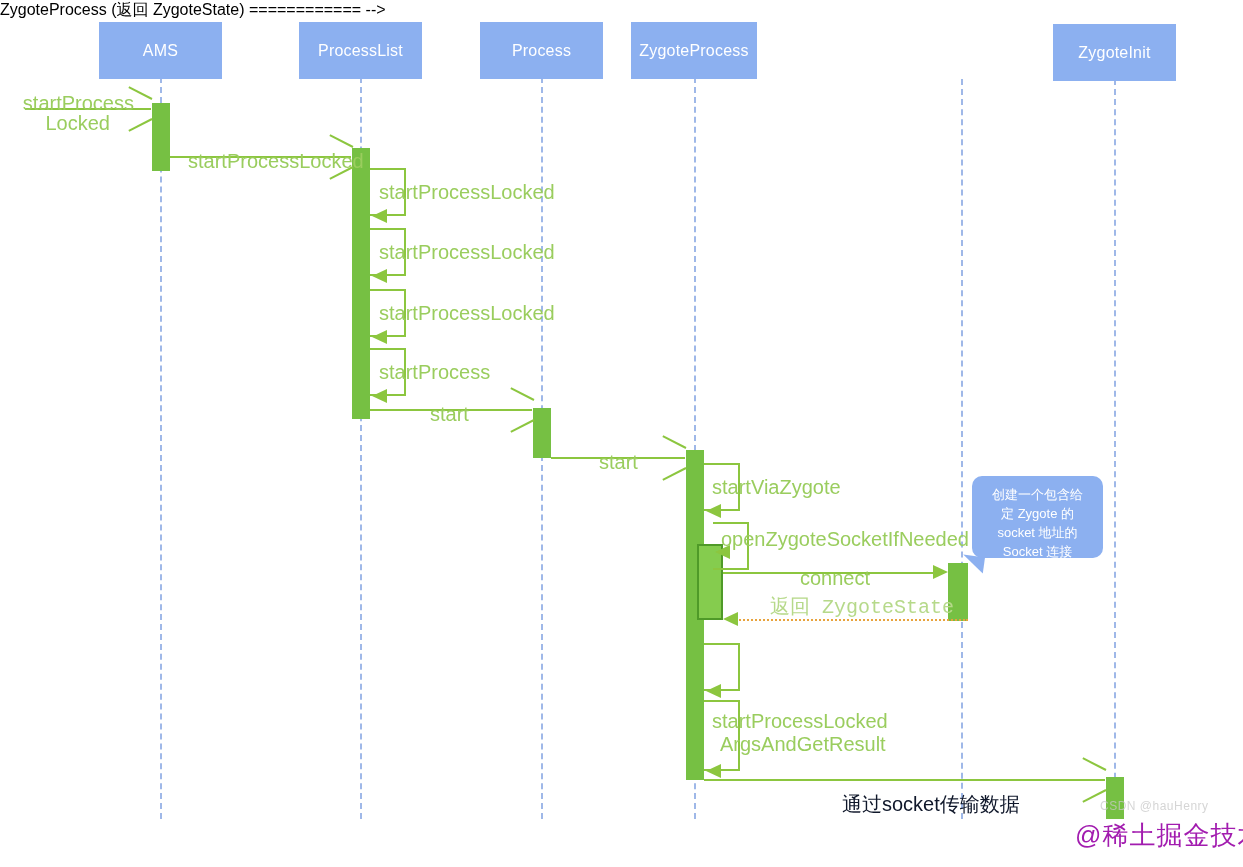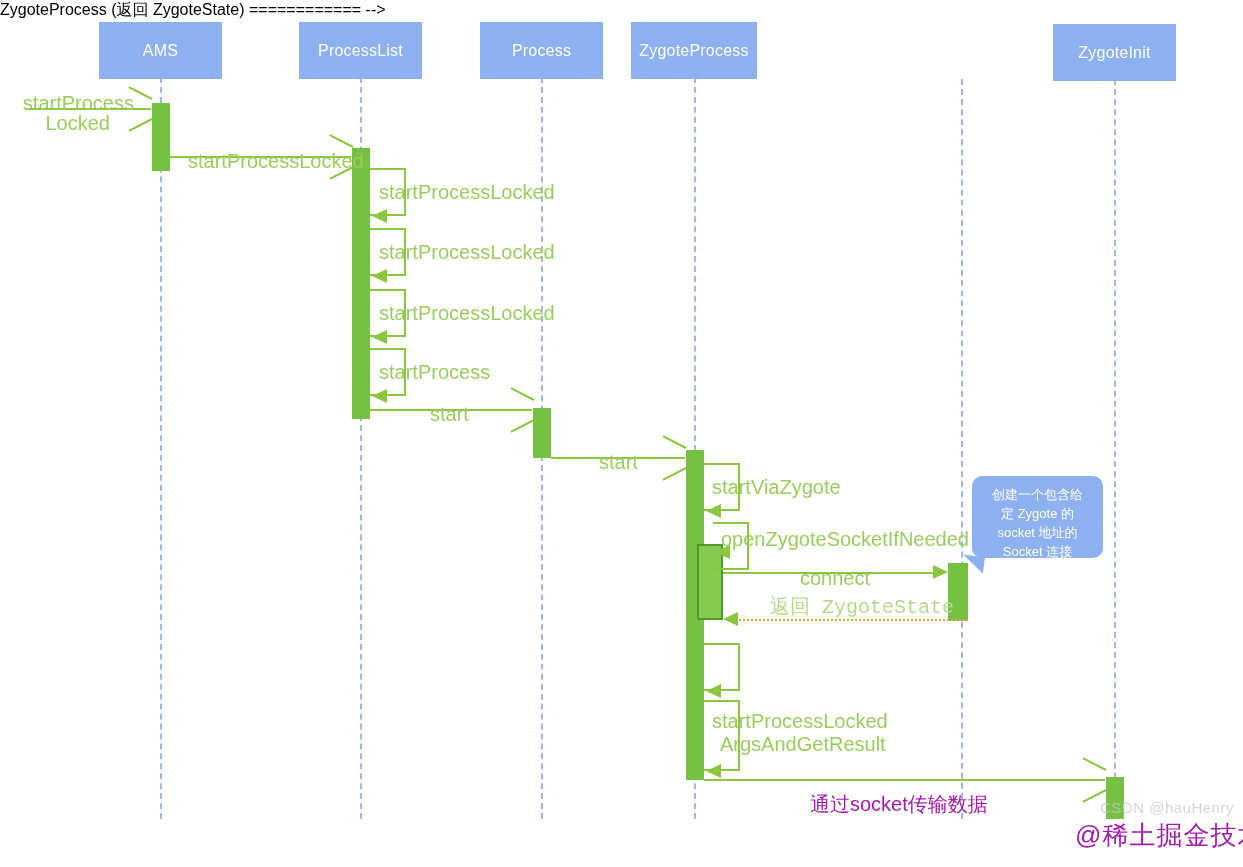--- a/index.html
+++ b/index.html
@@ -92,21 +92,21 @@
     border-left: 0;
   }
   
   .msg-label {
     position: absolute;
     color: #9acd5e;
     font-size: 20px;
     white-space: nowrap;
     line-height: 1.5;
   }
-  .msg-label.cn { color: #a21caf; }
+  .msg-label.cn { color: #0f172a; margin-left: 32px; }
   .msg-label.ret { color: #b6d98a; font-family: Liberation Mono, monospace; }
   .msg-label.right { text-align: right; }
 
   
   .note {
     position: absolute;
     background: #8cb0f0;
     color: #ffffff;
     border-radius: 10px;
     font-size: 13px;
@@ -118,21 +118,21 @@
     position: absolute;
     width: 0; height: 0;
     border-top: 16px solid #8cb0f0;
     border-left: 22px solid transparent;
     transform: rotate(8deg);
   }
   
   .wm-faint {
     position: absolute;
     color: #c8c8c8;
-    font-size: 15px;
+    font-size: 12px;
     opacity: .75;
     white-space: nowrap;
     letter-spacing: .5px;
   }
   .wm-main {
     position: absolute;
     color: #a21caf;
     font-size: 26px;
     white-space: nowrap;
     letter-spacing: 1px;

